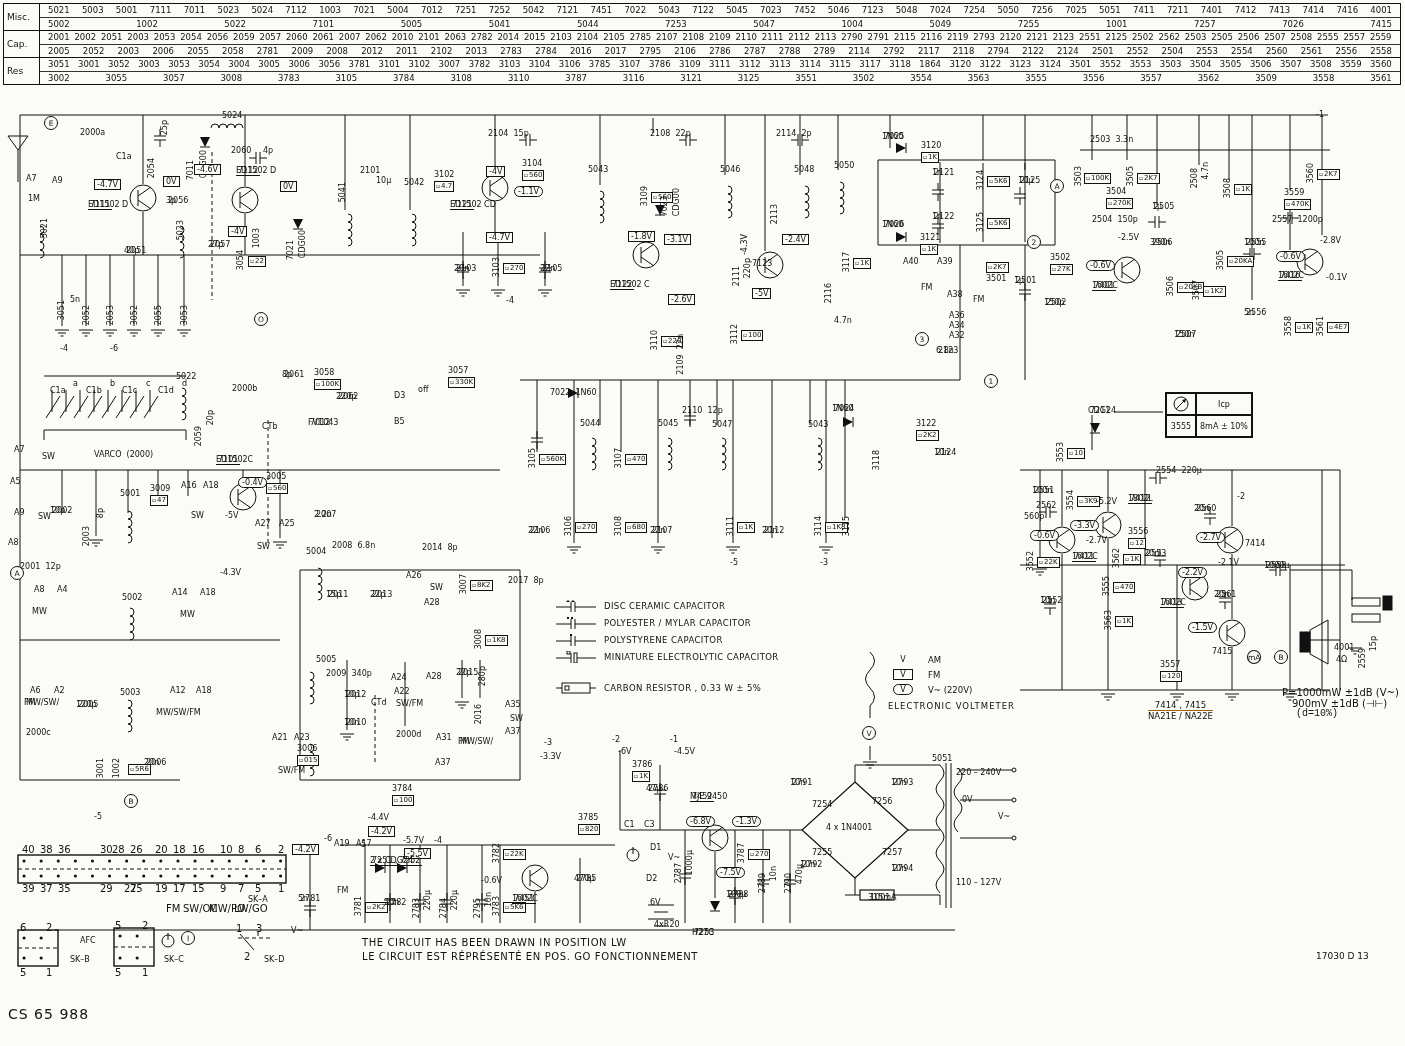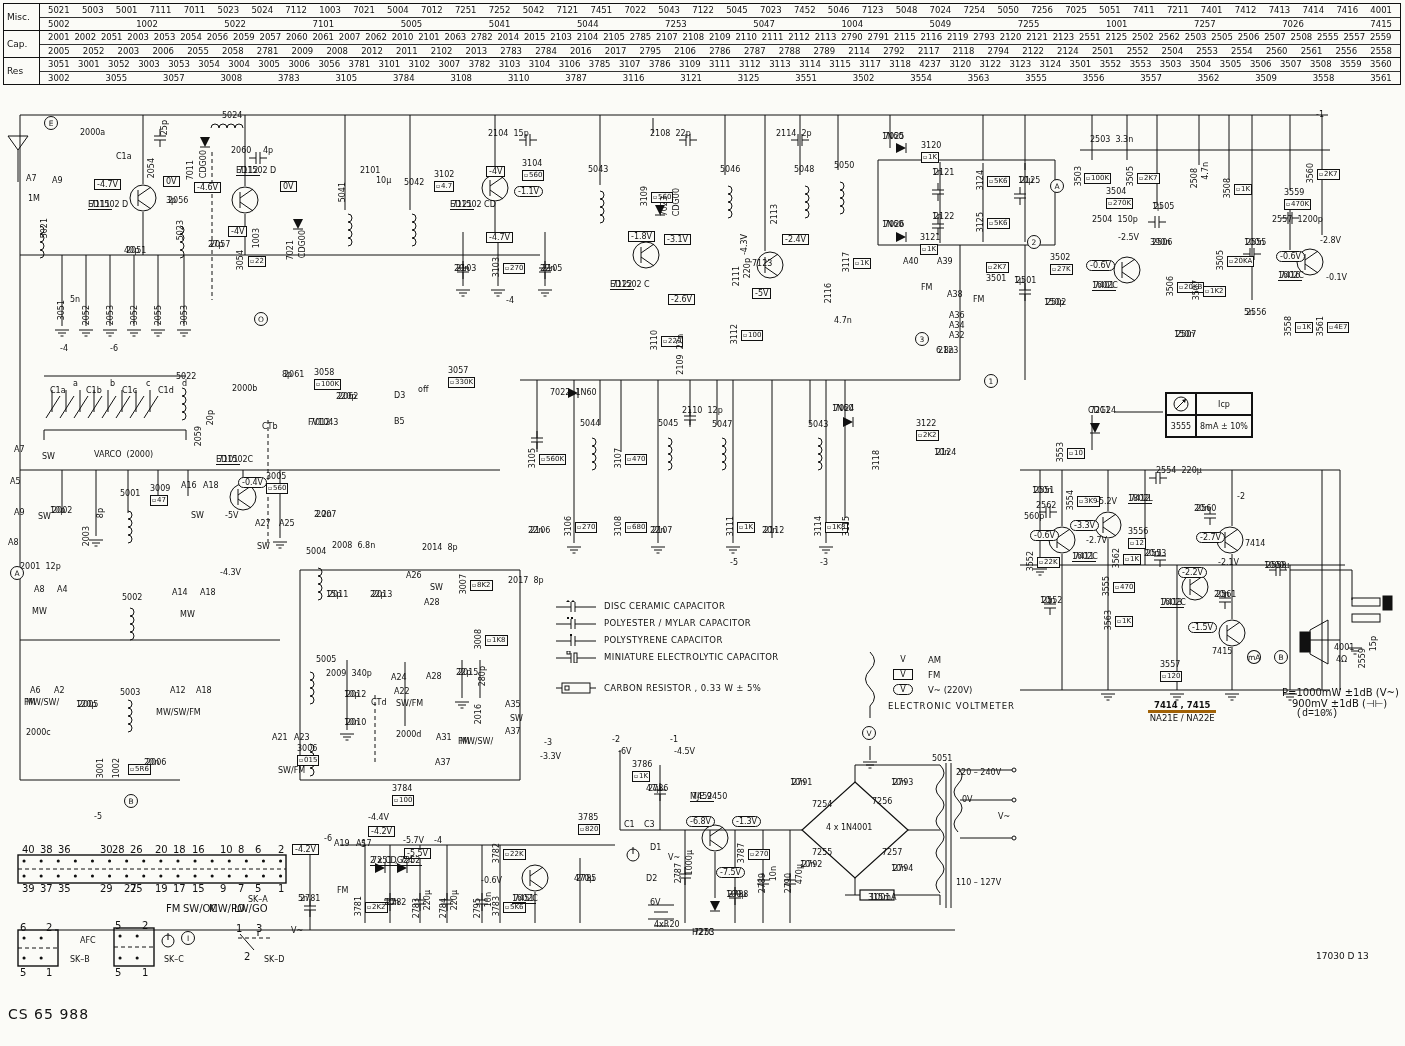--- a/index.html
+++ b/index.html
@@ -41,21 +41,21 @@
   .vm-sym .plain{padding:0 2px;}
   .vm-sym .box{border:1px solid #111;padding:0 6px;}
   .vm-sym .pill{border:1px solid #111;border-radius:7px;padding:0 6px;}
   .vm-cap{margin-top:4px;letter-spacing:1px;}
   
   .meter{position:absolute;left:1165px;top:392px;border:1.4px solid #111;background:#fbfbf7;
          display:grid;grid-template-columns:30px 56px;font-size:8px;}
   .meter div{border:0.7px solid #111;display:flex;align-items:center;justify-content:center;height:20px;}
   
   .ampnote{position:absolute;left:1148px;top:700px;text-align:center;font-size:8.5px;}
-  .ampnote .top{display:block;border-bottom:3px solid #a16207;padding:0 6px;font-weight:bold;}
+  .ampnote .top{display:block;border-bottom:1px solid #a16207;padding:0 6px;}
   .pspec{position:absolute;left:1282px;top:688px;font-size:10px;line-height:10.5px;}
   .pspec .l2{padding-left:10px;}
   .pspec .l3{padding-left:14px;font-family:Liberation Mono, monospace;}
   .notes{position:absolute;left:362px;top:936px;font-size:10px;line-height:14px;letter-spacing:.6px;}
   .cs{position:absolute;left:8px;top:1006px;font-size:14px;letter-spacing:1px;}
   .plate{position:absolute;left:1316px;top:951px;font-size:9px;}
   svg.draw{position:absolute;left:0;top:0;}
 </style>
 </head>
 <body>
@@ -308,21 +308,21 @@
       <span class="" style="left: 116px; top: 152px;">C1a</span>
       <span class=" rot" style="left: 160px; top: 120px;">25p</span>
       <span class=" rot" style="left: 147px; top: 158px;">2054</span>
       <span class=" rot" style="left: 186px; top: 160px;">7011</span>
       <span class=" rot" style="left: 199px; top: 150px;">CDG00</span>
       <span class="" style="left: 222px; top: 111px;">5024</span>
       <span class="" style="left: 231px; top: 146px;">2060</span>
       <span class="" style="left: 263px; top: 146px;">4p</span>
       <span class="k-v" style="left: 94px; top: 179px;">-4.7V</span>
       <span class="k-v" style="left: 163px; top: 176px;">0V</span>
-      <span class="k-v" style="left: 194px; top: 182px;">-4.6V</span>
+      <span class="k-v" style="left: 194px; top: 164px;">-4.6V</span>
       <span class="k-f" style="left: 236px; top: 166px;"><span class="t1">7112</span><span class="t2">ED1502 D</span></span>
       <span class="k-v" style="left: 280px; top: 181px;">0V</span>
       <span class="" style="left: 26px; top: 174px;">A7</span>
       <span class="" style="left: 52px; top: 176px;">A9</span>
       <span class="" style="left: 28px; top: 194px;">1M</span>
       <span class="k-f" style="left: 88px; top: 200px;"><span class="t1">7111</span><span class="t2">ED1502 D</span></span>
       <span class=" rot" style="left: 40px; top: 218px;">5021</span>
       <span class="k-s" style="left: 124px; top: 246px;"><span class="t1">2051</span><span class="t2">40p</span></span>
       <span class="k-s" style="left: 166px; top: 196px;"><span class="t1">2056</span><span class="t2">3p</span></span>
       <span class=" rot" style="left: 176px; top: 220px;">5023</span>
@@ -968,21 +968,21 @@
             <span class="pt-num">3107</span>
             <span class="pt-num">3786</span>
             <span class="pt-num">3109</span>
             <span class="pt-num">3111</span>
             <span class="pt-num">3112</span>
             <span class="pt-num">3113</span>
             <span class="pt-num">3114</span>
             <span class="pt-num">3115</span>
             <span class="pt-num">3117</span>
             <span class="pt-num">3118</span>
-            <span class="pt-num">4237</span>
+            <span class="pt-num">1864</span>
             <span class="pt-num">3120</span>
             <span class="pt-num">3122</span>
             <span class="pt-num">3123</span>
             <span class="pt-num">3124</span>
             <span class="pt-num">3501</span>
             <span class="pt-num">3552</span>
             <span class="pt-num">3553</span>
             <span class="pt-num">3503</span>
             <span class="pt-num">3504</span>
             <span class="pt-num">3505</span>
@@ -1103,16 +1103,20 @@
     <span class="top">7414 , 7415</span>
     <span>NA21E / NA22E</span>
   </div>
 
   <div class="pspec">
     <div class="l1">P=1000mW  ±1dB (V~)</div>
     <div class="l2">900mV  ±1dB (⊣⊢)</div>
     <div class="l3">(d=10%)</div>
   </div>
 
+  <div class="notes">
+    <div>THE  CIRCUIT  HAS  BEEN  DRAWN  IN  POSITION  LW</div>
+    <div>LE  CIRCUIT  EST  RÉPRÉSENTÉ  EN  POS. GO  FONCTIONNEMENT</div>
+  </div>
 
   <div class="cs">CS 65 988</div>
   <div class="plate">17030 D 13</div>
 </div>
 
 </body></html>

